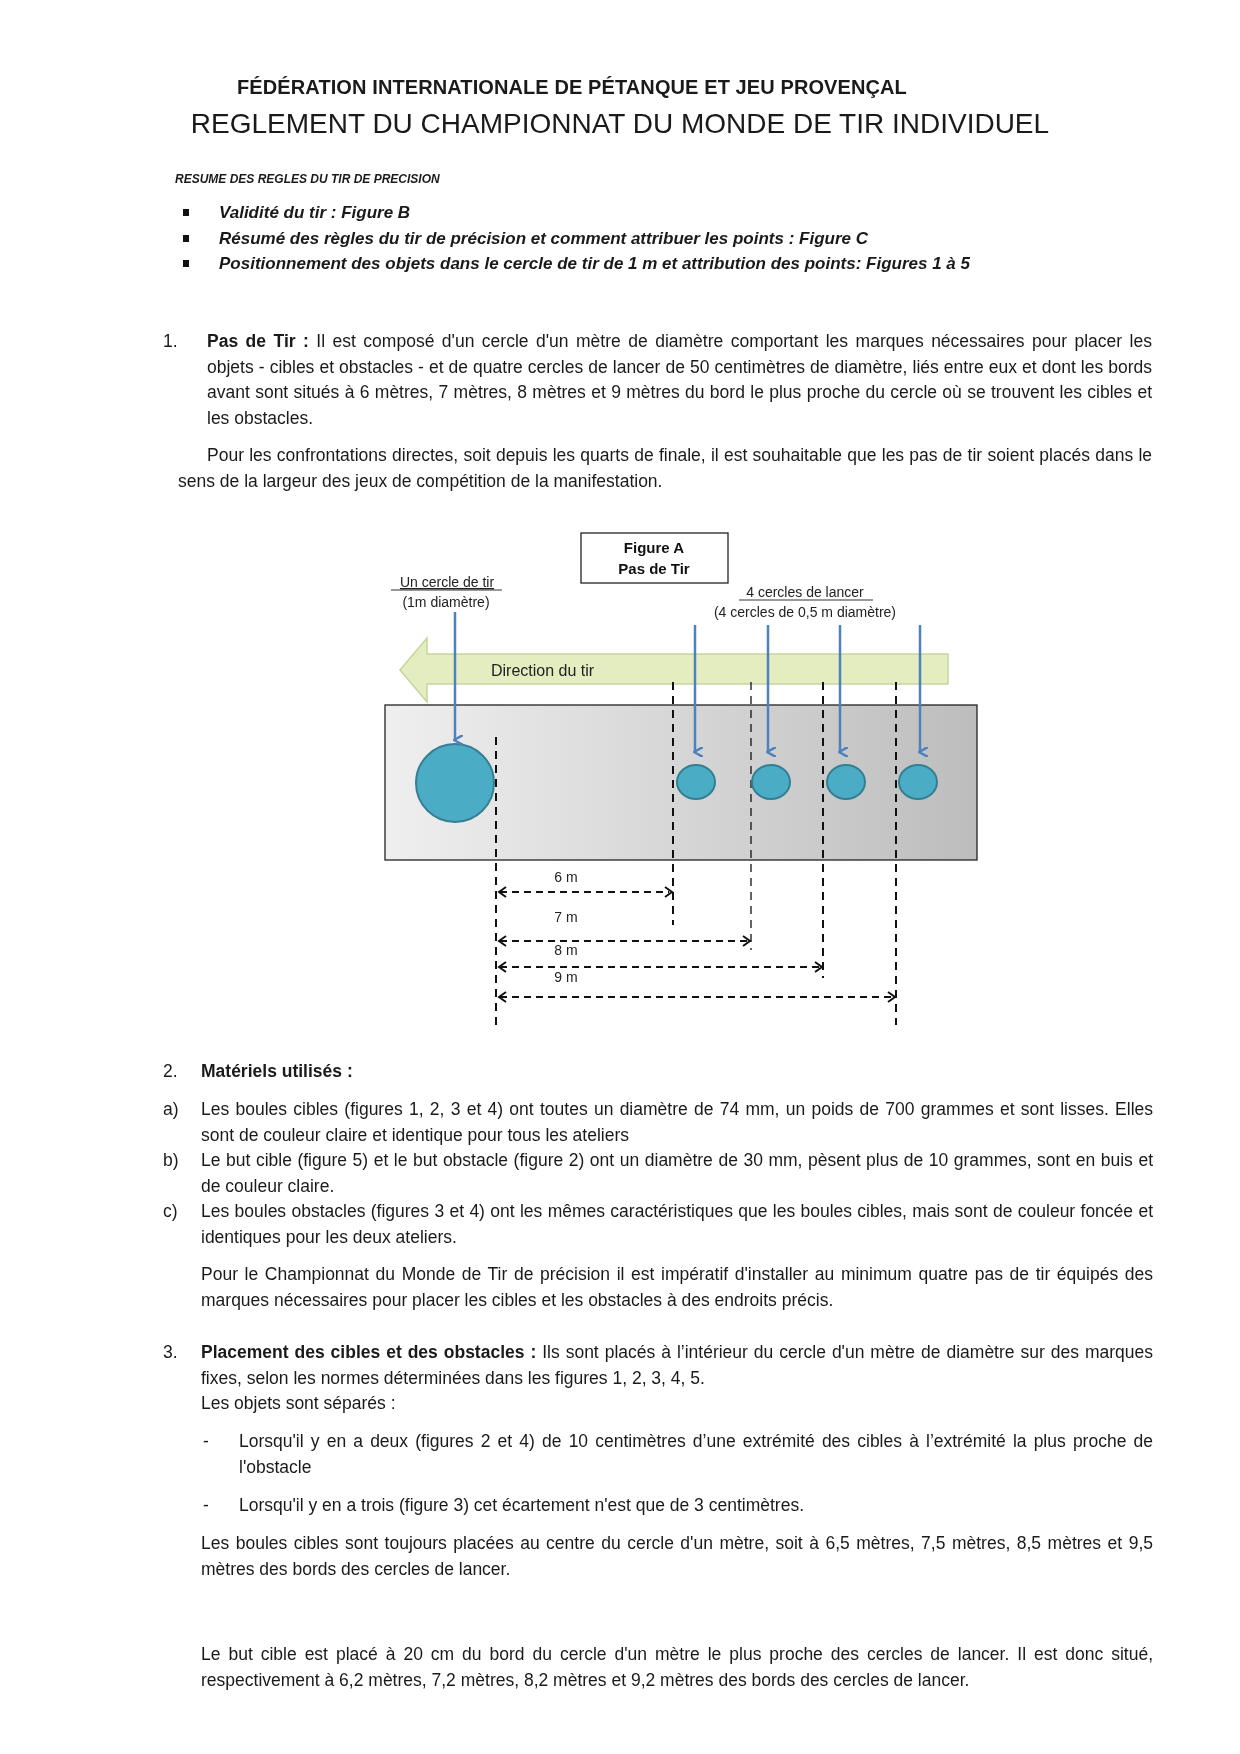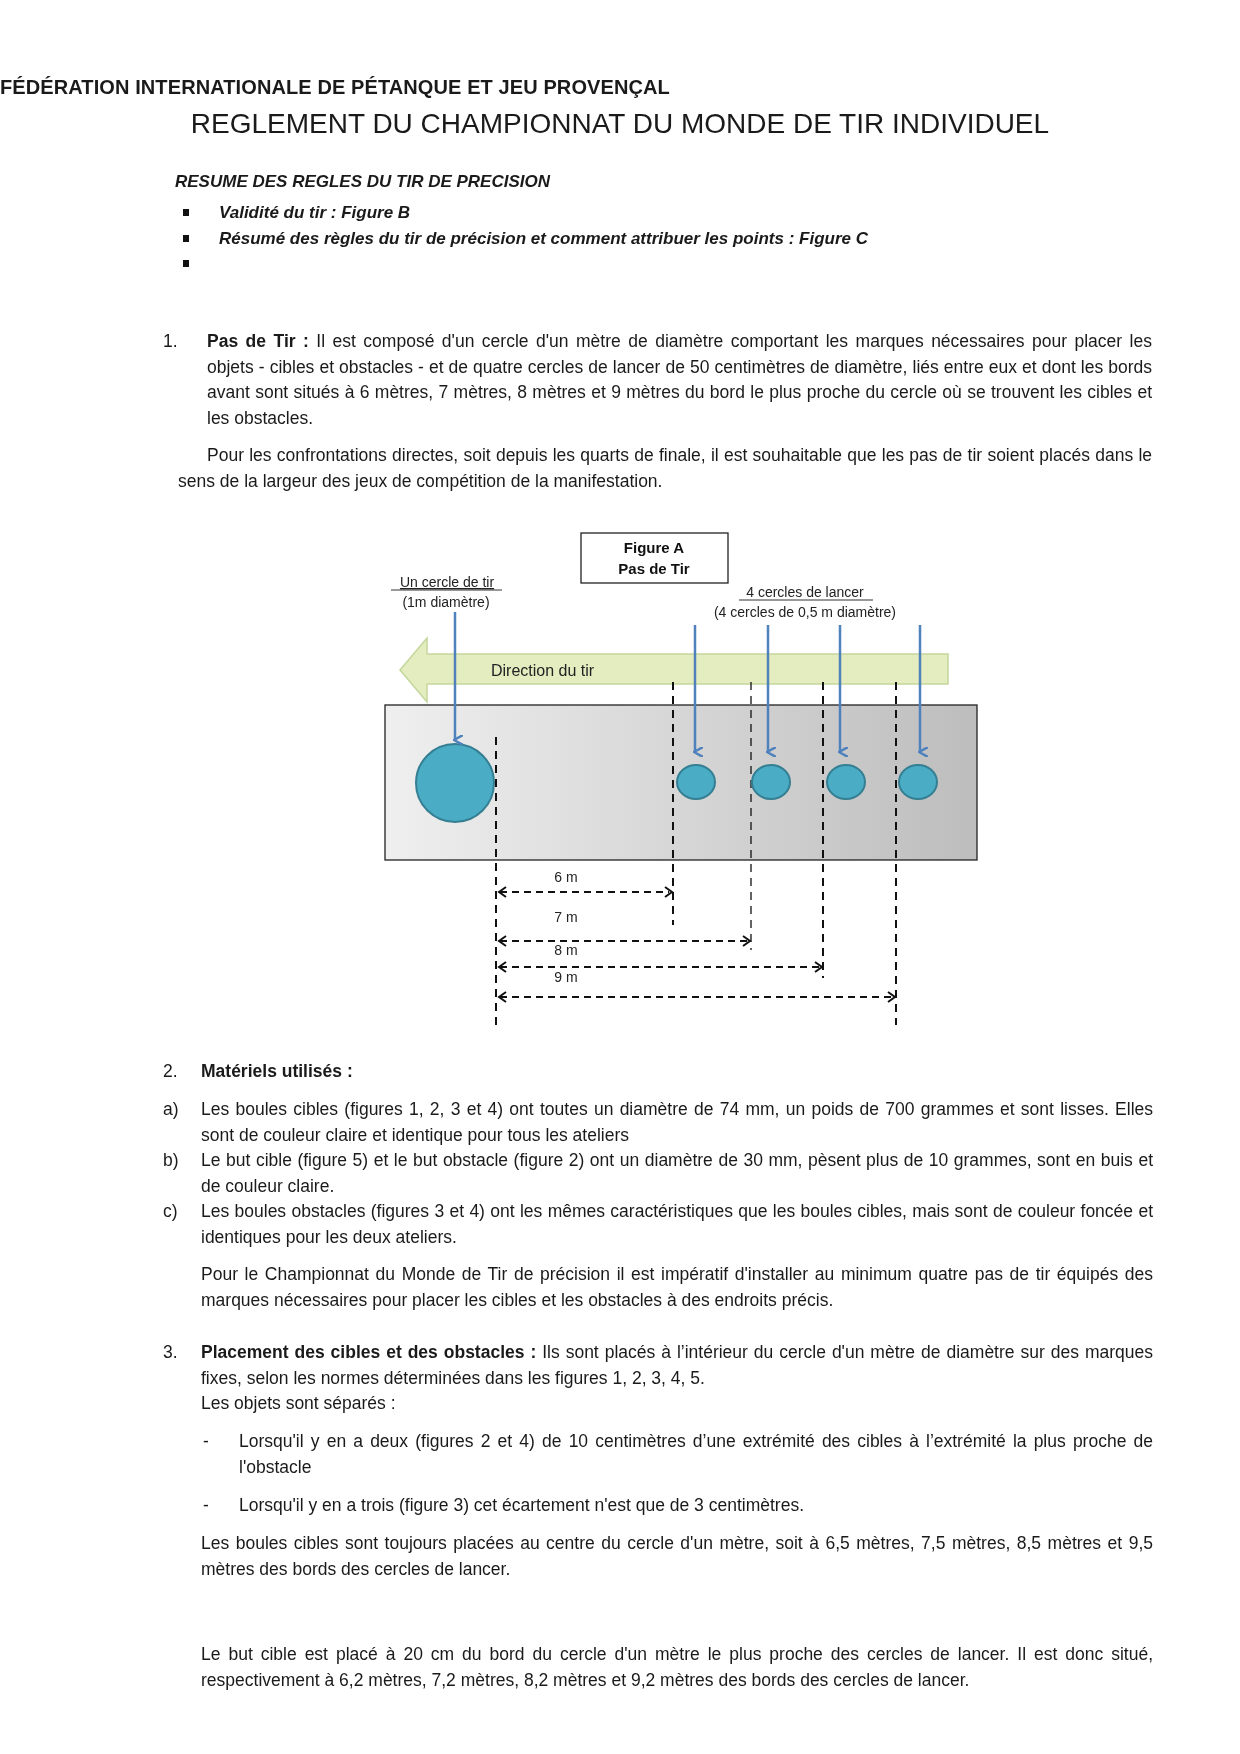--- a/index.html
+++ b/index.html
@@ -1,21 +1,21 @@
 <!DOCTYPE html>
 <html><head>
 <meta charset="utf-8">
 <style>
   html, body { margin: 0; padding: 0; background: #ffffff; }
   body { width: 1240px; height: 1754px; position: relative; overflow: hidden;
          font-family: "Liberation Sans", sans-serif; color: #1a1a1a; }
   .abs { position: absolute; }
-  .title1 { left: 0; width: 1144px; top: 76px; text-align: left; font-weight: bold; font-size: 20px; letter-spacing: 0.1px; }
+  .title1 { left: 0; width: 1144px; top: 76px; text-align: center; font-weight: bold; font-size: 20px; letter-spacing: 0.1px; }
   .title2 { left: 0; width: 1240px; top: 108px; text-align: center; font-size: 28px; }
-  .summary-heading { left: 175px; top: 172px; font-size: 17px; font-weight: bold; font-style: italic; }
+  .summary-heading { left: 175px; top: 172px; font-size: 12px; font-weight: bold; font-style: italic; }
   .bullets { left: 183px; top: 200px; margin: 0; padding: 0; list-style: none; font-size: 17px; font-weight: bold; font-style: italic; }
   .bullets li { position: relative; height: 25.5px; line-height: 25.5px; padding-left: 36px; white-space: nowrap; }
   .bullets li .sq { position: absolute; left: 0; top: 9px; width: 6px; height: 7px; background: #111; }
   .para { font-size: 17.5px; line-height: 25.5px; text-align: justify; text-align-last: left; }
   .num { position: absolute; font-size: 17.5px; line-height: 25.5px; }
   b { font-weight: bold; }
   .sec1 { left: 207px; top: 329px; width: 945px; }
   .sec1b { left: 178px; top: 443px; width: 974px; text-indent: 29px; }
   .sec2h { left: 201px; top: 1059px; font-weight: bold; }
   .listpara { left: 201px; width: 952px; }
@@ -25,21 +25,21 @@
 </head>
 <body>
 
 <div class="abs title1">FÉDÉRATION INTERNATIONALE DE PÉTANQUE ET JEU PROVENÇAL</div>
 <div class="abs title2">REGLEMENT DU CHAMPIONNAT DU MONDE DE TIR INDIVIDUEL</div>
 
 <div class="abs summary-heading">RESUME DES REGLES DU TIR DE PRECISION</div>
 <ul class="abs bullets">
   <li><span class="sq"></span><span>Validité du tir : Figure B</span></li>
   <li><span class="sq"></span><span>Résumé des règles du tir de précision et comment attribuer les points : Figure C</span></li>
-  <li><span class="sq"></span></li>
+  <li><span class="sq"></span><span>Positionnement des objets dans le cercle de tir de 1 m et attribution des points: Figures 1 à 5</span></li>
 </ul>
 
 <div class="num" style="left:163px; top:329px;">1.</div>
 <div class="abs para sec1"><b>Pas de Tir :</b><span> Il est composé d'un cercle d'un mètre de diamètre comportant les marques nécessaires pour placer les objets - cibles et obstacles - et de quatre cercles de lancer de 50 centimètres de diamètre, liés entre eux et dont les bords avant sont situés à 6 mètres, 7 mètres, 8 mètres et 9 mètres du bord le plus proche du cercle où se trouvent les cibles et les obstacles.</span></div>
 <div class="abs para sec1b">Pour les confrontations directes, soit depuis les quarts de finale, il est souhaitable que les pas de tir soient placés dans le sens de la largeur des jeux de compétition de la manifestation.</div>
 
 <svg class="abs" style="left:0; top:0;" width="1240" height="1754">
   <defs>
     <linearGradient id="fieldGrad" x1="0" y1="0" x2="1" y2="0">
       <stop offset="0" id="fg0" stop-color="#efefef"></stop>

